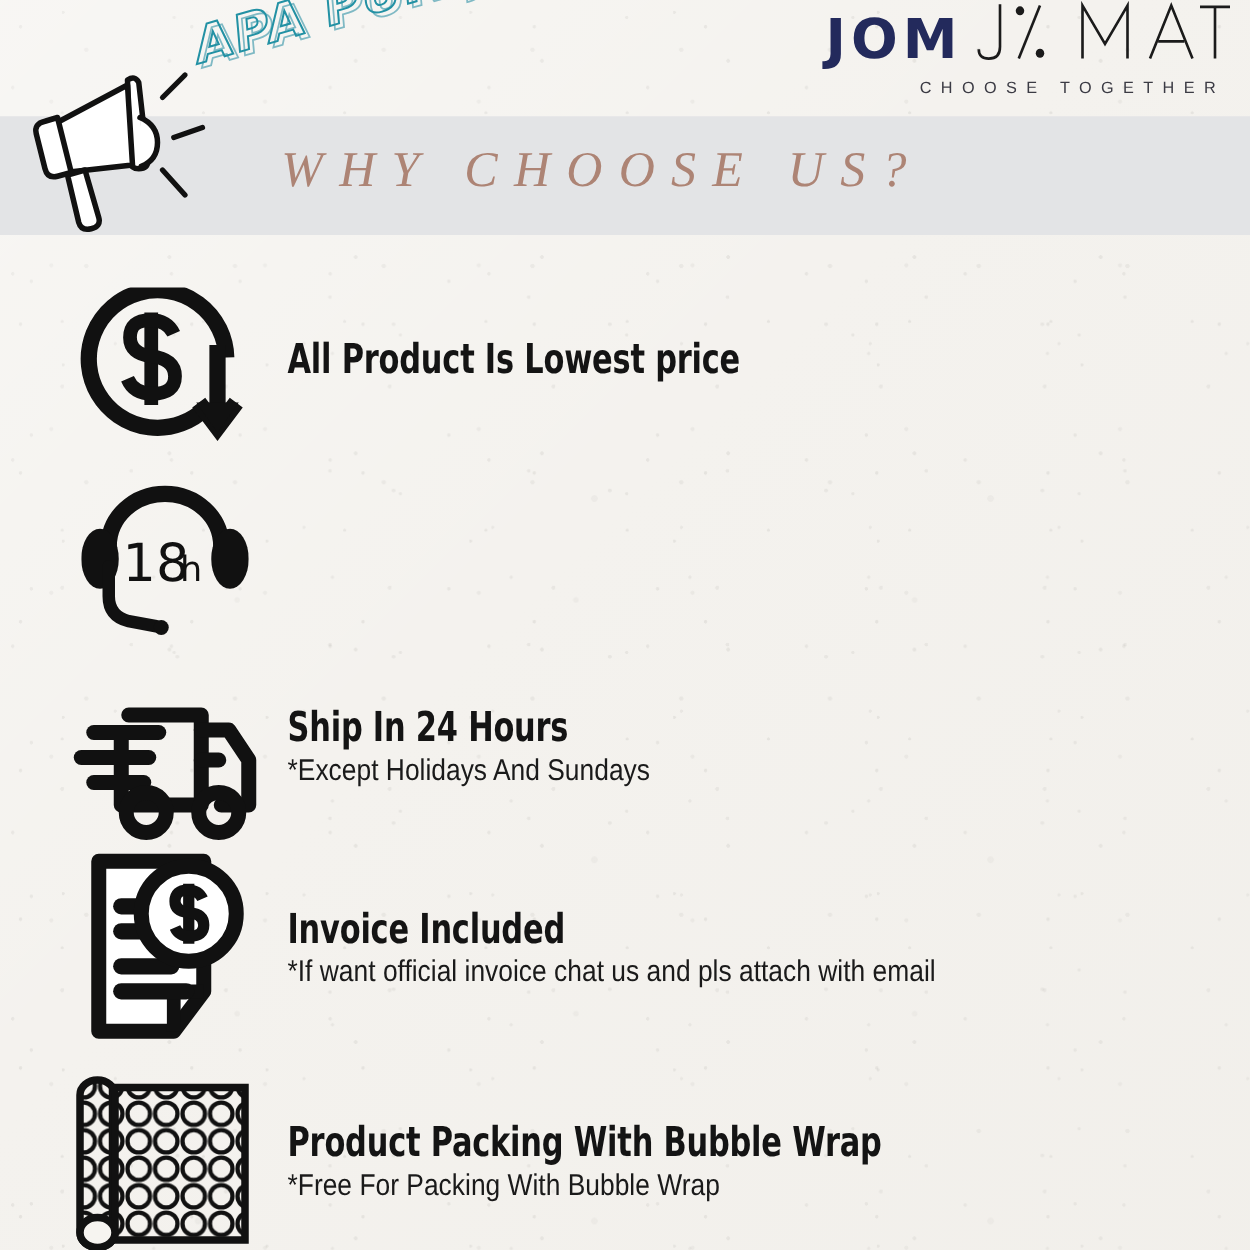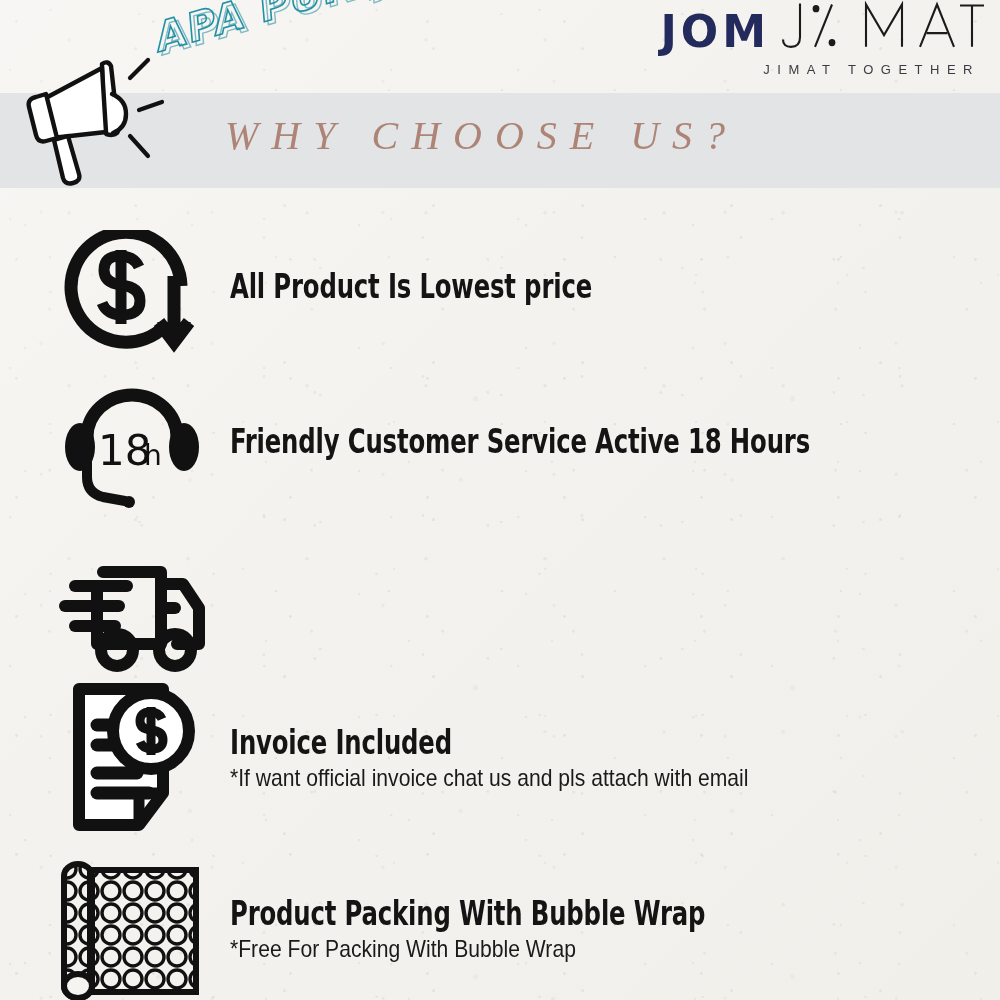--- a/index.html
+++ b/index.html
@@ -167,21 +167,21 @@
           <path d="M180 6 L204 6"></path>
           <path d="M192 6 L192 45"></path>
         </g>
         <g fill="#1b1b1b">
           <circle cx="36" cy="9" r="3.4"></circle>
           <circle cx="52" cy="41" r="3.4"></circle>
         </g>
       </svg>
     </span>
   </div>
-  <div class="logo-tagline">JIMAT TOGETHER</div>
+  <div class="logo-tagline">CHOOSE TOGETHER</div>
 </div>
 
 <div class="layer" id="page-title">WHY CHOOSE US?</div>
 
 <div class="layer" id="megaphone-icon">
   <svg width="160" height="135" viewBox="0 0 160 135">
     <g fill="#ffffff" stroke="#111111" stroke-width="4.4" stroke-linejoin="round" stroke-linecap="round">
       <path d="M96 12 q6 -4 9 2 l7 62 q1 7 -7 7 q-6 0 -7 -5 Z"></path>
       <path d="M96 16 L36 48 L46 86 L100 80 Z"></path>
       <path d="M30 45 L40 42 L51 86 L40 89 q-8 2 -10 -6 L23 55 q-2 -8 7 -10 Z"></path>
@@ -225,39 +225,40 @@
       <svg width="134" height="136" viewBox="0 0 134 136">
         <path d="M22 72 L22 56 a45 42 0 0 1 90 0 L112 72" fill="none" stroke="#111" stroke-width="13"></path>
         <ellipse cx="15" cy="66" rx="15" ry="24" fill="#111"></ellipse>
         <ellipse cx="119" cy="66" rx="15" ry="24" fill="#111"></ellipse>
         <path d="M22 72 L22 96 q0 16 16 20 L60 120" fill="none" stroke="#111" stroke-width="10" stroke-linecap="round"></path>
         <circle cx="64" cy="121" r="6" fill="#111"></circle>
         <text x="33" y="84" font-family="DejaVu Sans, sans-serif" font-size="42" font-weight="400" fill="#111">18</text>
         <text x="79" y="84" font-family="DejaVu Sans, sans-serif" font-size="28" font-weight="400" fill="#111">h</text>
       </svg>
     </div>
-    <div class="feature-text">
-      <div class="feature-title">Friendly Customer Service Active 18 Hours</div>
-    </div>
   </div>
 
   <div class="feature-row r3">
     <div class="feature-icon">
       <svg width="150" height="108" viewBox="0 0 150 108">
         <g fill="none" stroke="#111" stroke-width="12" stroke-linecap="round" stroke-linejoin="round">
           <path d="M46 8 L104 8 L104 80 L40 80 L40 26"></path>
           <path d="M104 20 L126 20 L142 44 L142 80 L120 80"></path>
           <path d="M104 44 L118 44"></path>
           <path d="M18 22 L70 22"></path>
           <path d="M8 42 L62 42"></path>
           <path d="M18 62 L58 62"></path>
         </g>
         <circle cx="60" cy="86" r="16" fill="none" stroke="#111" stroke-width="12"></circle>
         <circle cx="118" cy="86" r="16" fill="none" stroke="#111" stroke-width="12"></circle>
       </svg>
+    </div>
+    <div class="feature-text">
+      <div class="feature-title">Ship In 24 Hours</div>
+      <div class="feature-sub">*Except Holidays And Sundays</div>
     </div>
   </div>
 
   <div class="feature-row r4">
     <div class="feature-icon">
       <svg width="134" height="152" viewBox="0 0 134 152">
         <path d="M14 8 L98 8 L98 112 L74 144 L14 144 Z" fill="#fff" stroke="#111" stroke-width="12" stroke-linejoin="round"></path>
         <path d="M98 112 L74 112 L74 144" fill="none" stroke="#111" stroke-width="11" stroke-linejoin="round"></path>
         <g stroke="#111" stroke-width="13" stroke-linecap="round">
           <path d="M32 44 L54 44"></path>

